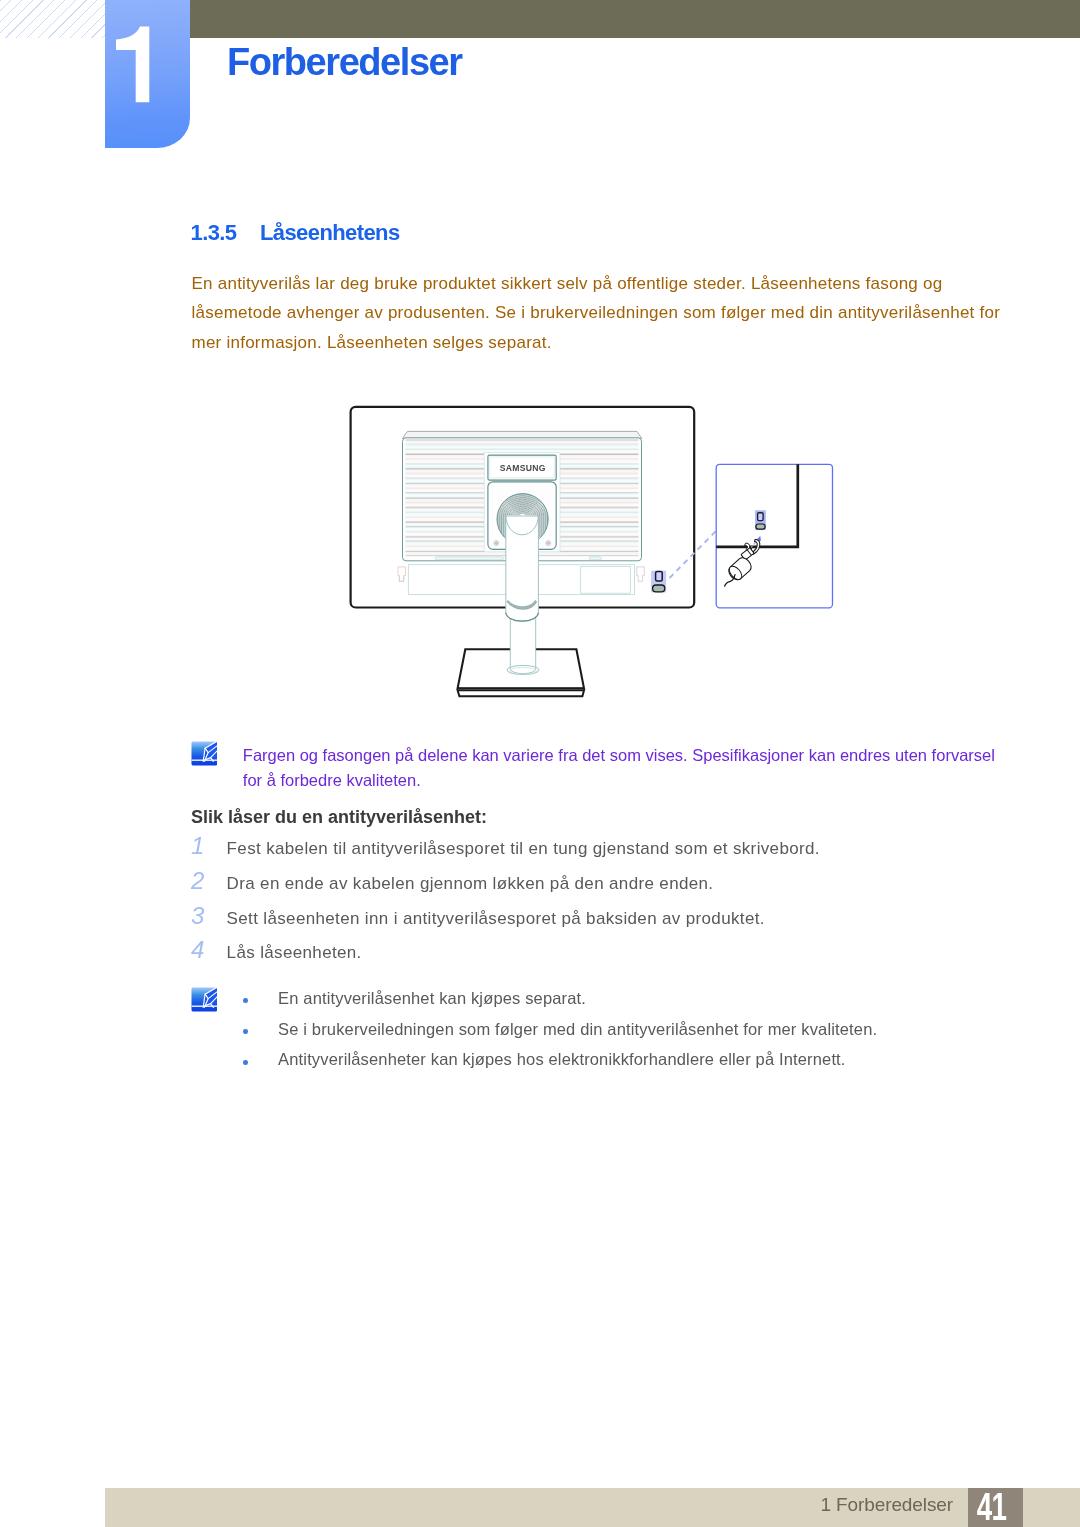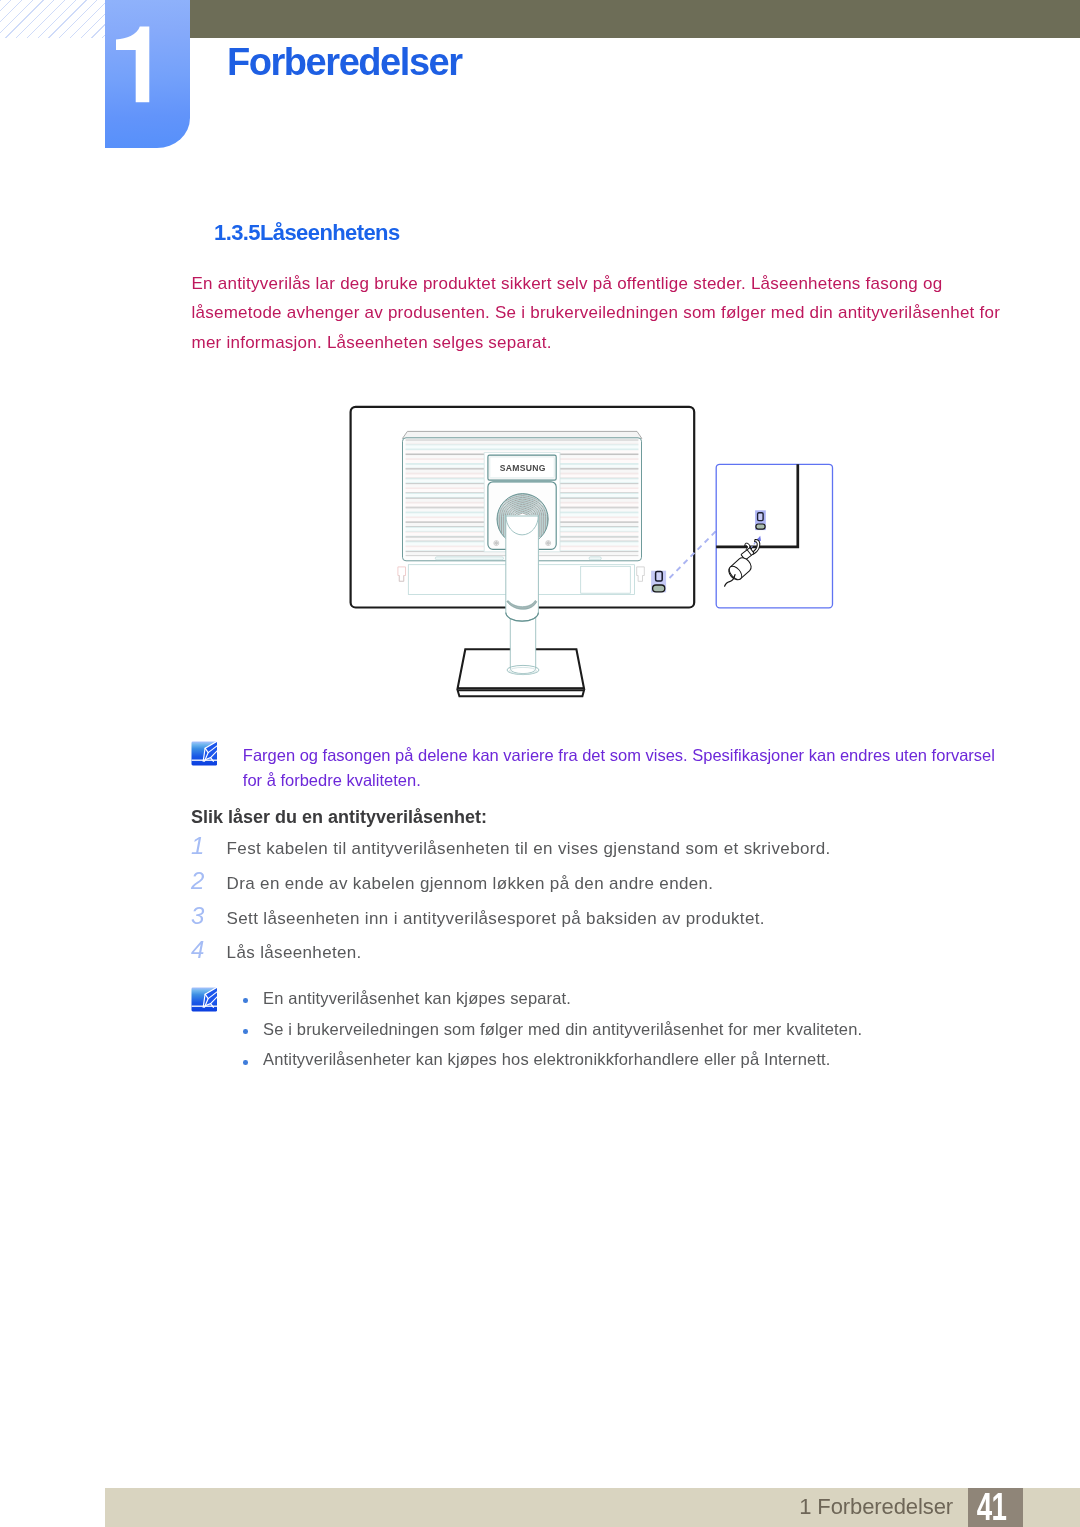--- a/index.html
+++ b/index.html
@@ -15,44 +15,44 @@
   .chapbox{position:absolute;left:105.2px;top:0;width:84.8px;height:148.4px;
      border-bottom-right-radius:33px 30px;
      background:linear-gradient(177deg,#8fb2fb 0%,#86aafa 22%,#74a1fa 52%,#6294fa 78%,#5690fa 100%);}
   .chapnum{position:absolute;left:0;top:0;width:84.8px;height:148.4px;}
   .chaptitle{position:absolute;left:227px;top:47.6px;height:28px;line-height:28px;color:#1e5fe3;
      font-size:38px;font-weight:700;letter-spacing:-1.45px;white-space:nowrap;}
 
   
   .sec{position:absolute;left:190.5px;top:0;color:#1a63ea;font-size:22px;font-weight:700;
      white-space:nowrap;letter-spacing:-0.6px;}
-  .sec .num{display:inline-block;width:69.5px;text-align:right;}
-
-  
-  .body-txt{position:absolute;color:#be185d;font-size:17px;line-height:29.7px;text-align:left;letter-spacing:0.24px;}
+  .sec .num{display:inline-block;width:69.5px;}
+
+  
+  .body-txt{position:absolute;color:#a16207;font-size:17px;line-height:29.7px;text-align:left;letter-spacing:0.24px;}
 
   
   .note{position:absolute;color:#6d28d9;font-size:16.5px;line-height:25.2px;}
   .noteicon{position:absolute;width:26.7px;height:24.9px;}
 
   
   .steps-h{position:absolute;left:191px;color:#3b3b3d;font-size:18px;font-weight:700;white-space:nowrap;}
   .step{position:absolute;left:191px;font-size:17px;color:#58595b;height:22px;white-space:nowrap;letter-spacing:0.35px;}
   .step .n{position:absolute;left:0;top:-7.2px;width:16px;color:#a5bcf5;font-style:italic;
      font-size:24px;text-align:left;letter-spacing:0;}
   .step .t{position:absolute;left:35.6px;top:0;}
 
   
   .blt{position:absolute;font-size:16.5px;color:#58595b;height:22px;white-space:nowrap;letter-spacing:0.15px;}
   .blt .dot{position:absolute;left:0;top:9.8px;width:4.6px;height:4.6px;border-radius:50%;background:#3f7ddb;}
-  .blt .t{position:absolute;left:20px;top:0;letter-spacing:0.15px;}
+  .blt .t{position:absolute;left:35px;top:0;letter-spacing:0.15px;}
 
   
   .footbar{position:absolute;left:105px;top:1488px;right:0;bottom:0;background:#d9d4c0;}
-  .foottxt{position:absolute;left:0;top:1494px;width:953px;color:#6e6657;font-size:22px;
+  .foottxt{position:absolute;left:0;top:1494px;width:953px;color:#6e6657;font-size:19px;
      font-weight:400;text-align:right;letter-spacing:-0.1px;}
   .pagebox{position:absolute;left:967.5px;top:1488.4px;width:55px;height:44px;background:#8f8578;}
   .pagenum{position:absolute;left:-4px;top:-2.5px;width:55px;height:39px;color:#fff;font-size:38.5px;
      font-weight:700;text-align:center;line-height:42px;letter-spacing:-1px;
      transform:scaleX(0.72);transform-origin:center center;}
 
   
   .illus{position:absolute;left:0;top:0;width:1080px;height:1527px;pointer-events:none;}
 </style>
 </head>
@@ -276,21 +276,21 @@
     <path d="M19.6,16.6 L22.4,20.4"></path>
   </g>
   <path d="M0.6,19.2 L26.1,19.2" stroke="#ffffff" stroke-width="1.3" fill="none"></path>
 </svg>
 <div class="note" style="left:242.8px;top:743.2px;width:756px;">Fargen og fasongen på delene kan variere fra det som vises. Spesifikasjoner kan endres uten forvarsel for å forbedre kvaliteten.</div>
 
 <div class="steps-h" style="top:807.0px;">Slik låser du en antityverilåsenhet:</div>
 <div id="steps">
     <div class="step" style="top: 839.4px;">
       <span class="n">1</span>
-      <span class="t">Fest kabelen til antityverilåsenheten til en vises gjenstand som et skrivebord.</span>
+      <span class="t">Fest kabelen til antityverilåsesporet til en tung gjenstand som et skrivebord.</span>
     </div>
     <div class="step" style="top: 874px;">
       <span class="n">2</span>
       <span class="t">Dra en ende av kabelen gjennom løkken på den andre enden.</span>
     </div>
     <div class="step" style="top: 908.7px;">
       <span class="n">3</span>
       <span class="t">Sett låseenheten inn i antityverilåsesporet på baksiden av produktet.</span>
     </div>
     <div class="step" style="top: 943.3px;">

